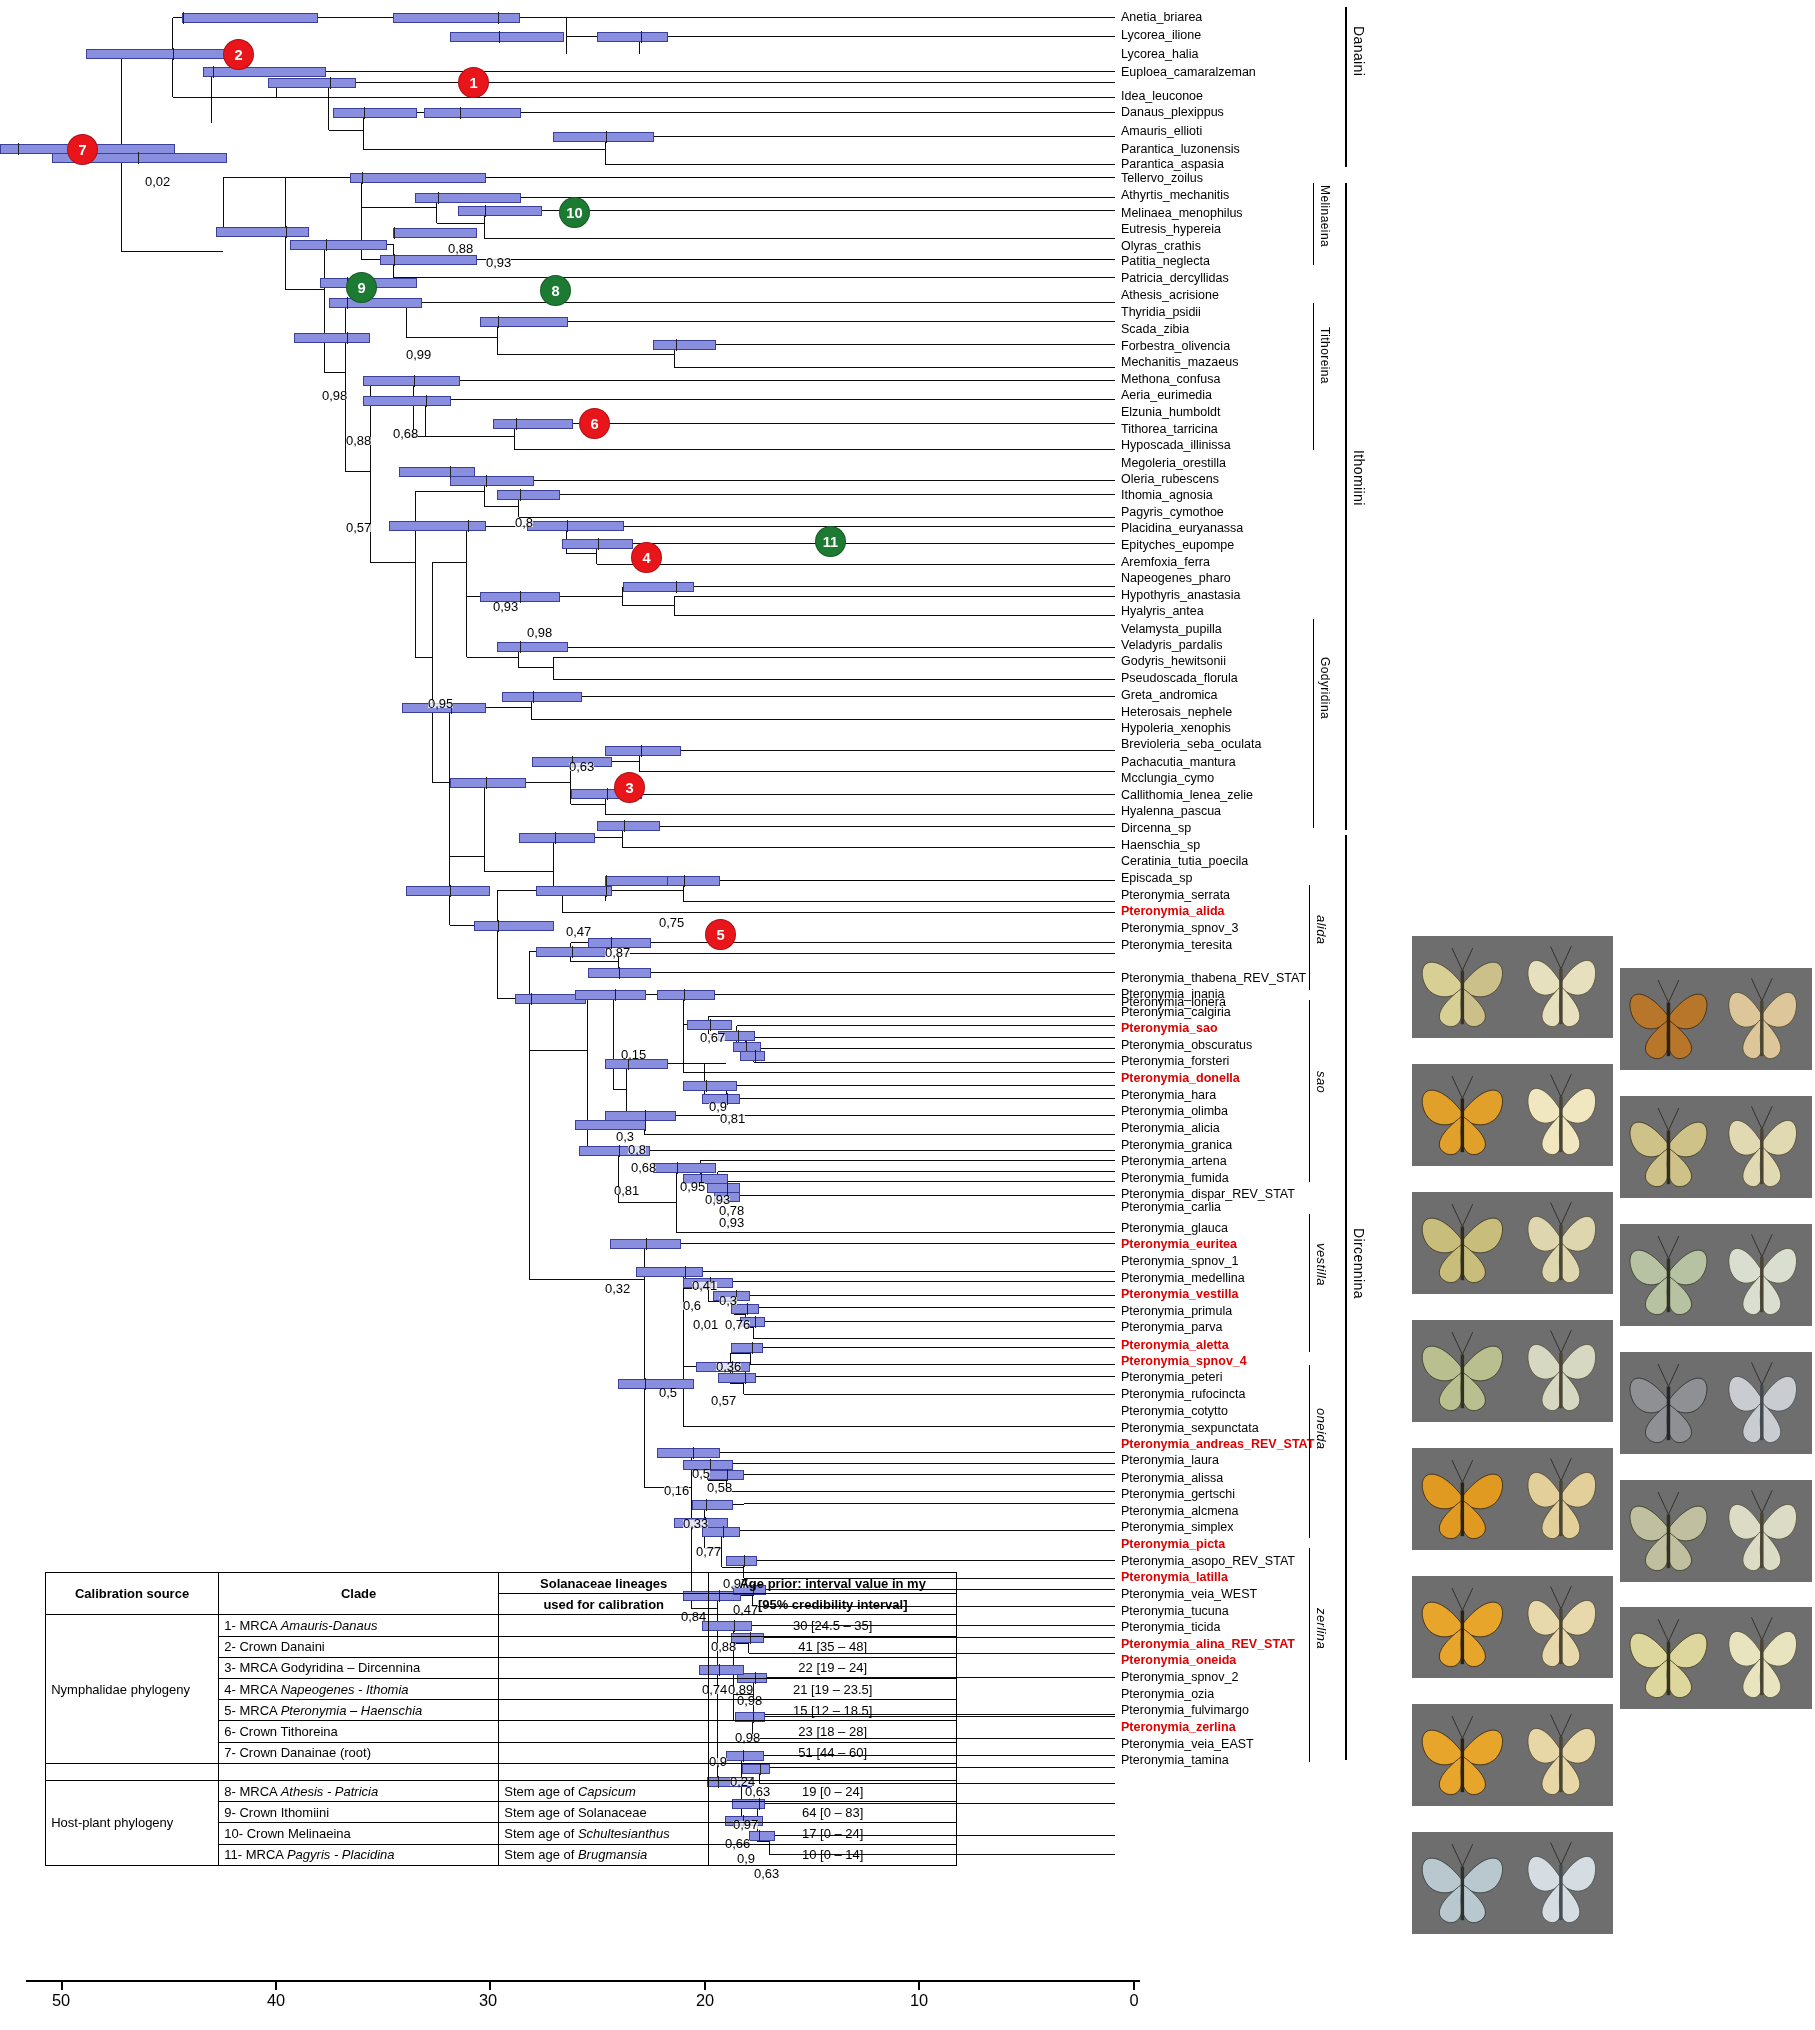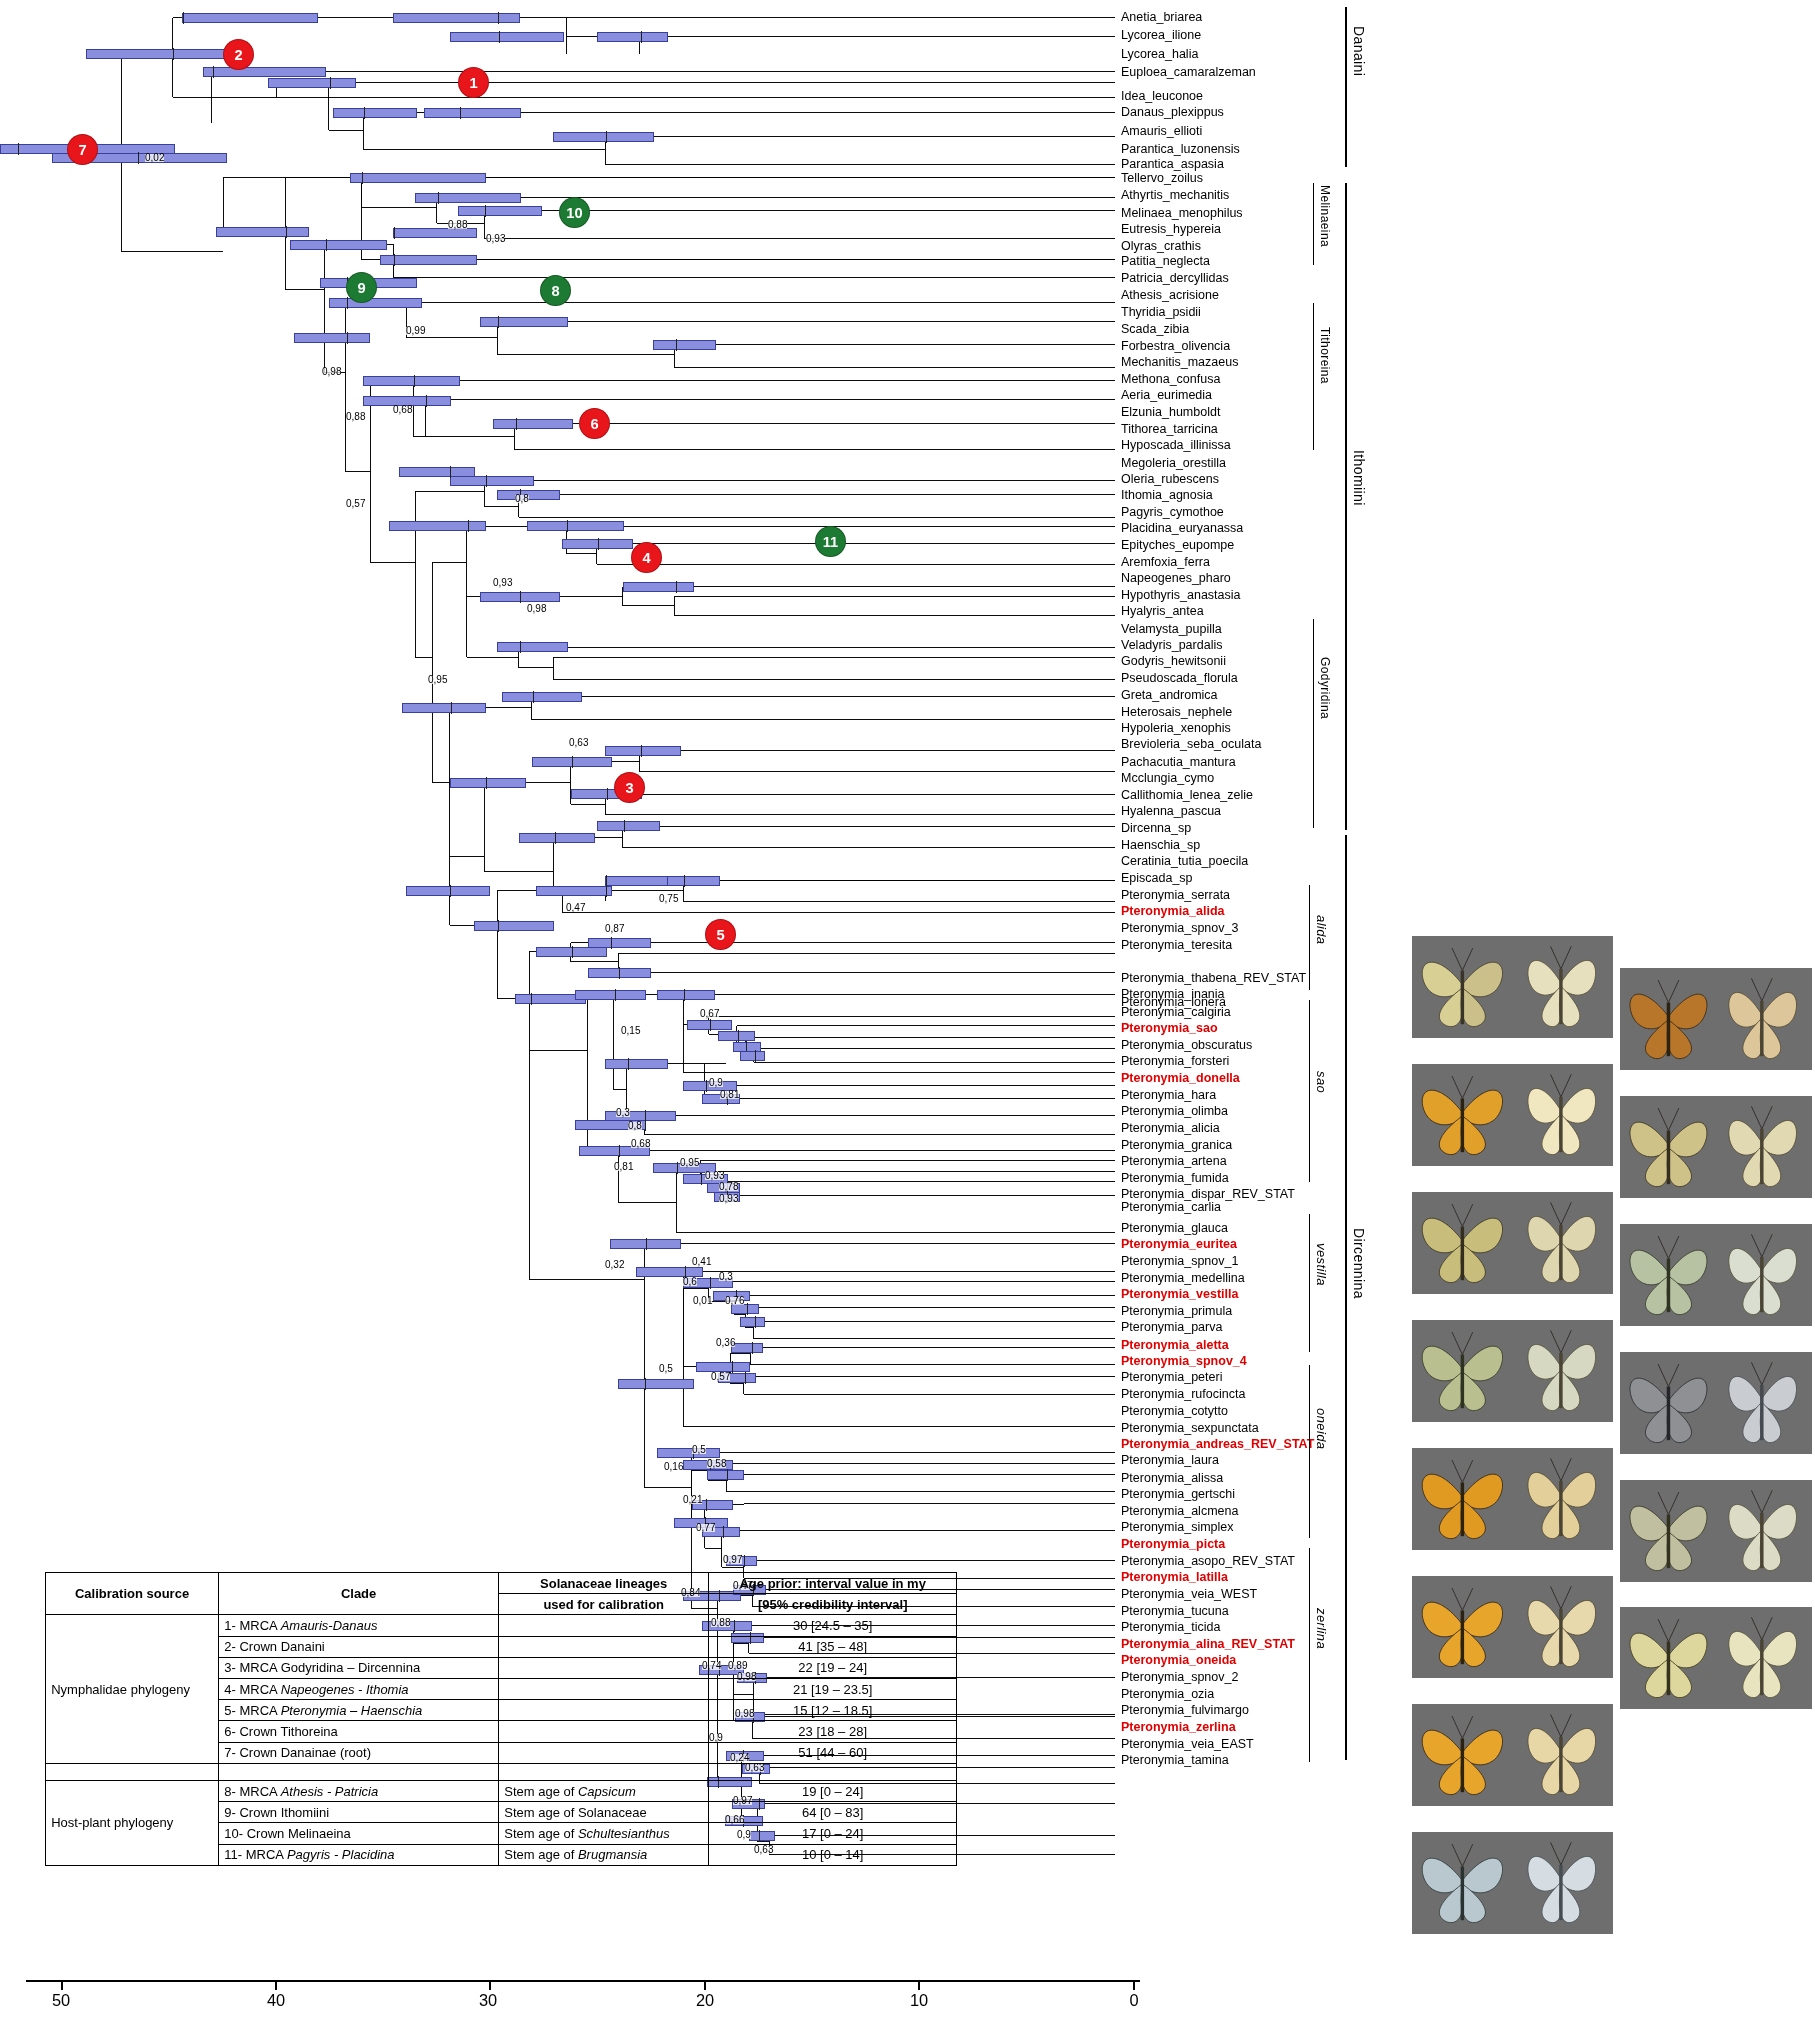--- a/index.html
+++ b/index.html
@@ -5,21 +5,21 @@
   html,body{margin:0;padding:0;background:#fff;}
   body{width:1816px;height:2030px;position:relative;font-family:"Liberation Sans",sans-serif;color:#000;overflow:hidden;}
   #stage{position:relative;width:1816px;height:2030px;}
 
   
   #tree{position:absolute;left:0;top:0;width:1124px;height:1972px;}
   .tip{position:absolute;font-size:12.5px;line-height:12px;white-space:nowrap;left:1121px;}
   .tip.red{color:#e00000;font-weight:bold;}
   .bar{position:absolute;height:7.8px;background:#8a8ede;border:0.9px solid #3a3f9a;}
   .bar i{position:absolute;top:-1.7px;width:0.9px;height:11.2px;background:#222;}
-  .pp{position:absolute;font-size:10px;color:#000;background:rgba(255,255,255,.75);line-height:7.8px;}
+  .pp{position:absolute;font-size:13px;color:#000;background:rgba(255,255,255,.75);line-height:7.8px;margin-top:24px;}
 
   .node{position:absolute;width:29px;height:29px;border-radius:50%;color:#fff;
         font-size:14.7px;font-weight:bold;display:flex;align-items:center;justify-content:center;
         border:0.9px solid rgba(0,0,0,.25);}
   .node.red{background:#e8151b;}
   .node.green{background:#1d7a32;}
 
   
   .brk{position:absolute;border-left:2.6px solid #000;}
   .brk.thin{border-left:1.7px solid #000;}
@@ -719,21 +719,21 @@
     <div class="pp" style="left:683px;top:1278px">0,6</div>
     <div class="pp" style="left:719px;top:1273px">0,3</div>
     <div class="pp" style="left:693px;top:1297px">0,01</div>
     <div class="pp" style="left:725px;top:1297px">0,76</div>
     <div class="pp" style="left:716px;top:1339px">0,36</div>
     <div class="pp" style="left:659px;top:1365px">0,5</div>
     <div class="pp" style="left:711px;top:1373px">0,57</div>
     <div class="pp" style="left:664px;top:1463px">0,16</div>
     <div class="pp" style="left:692px;top:1446px">0,5</div>
     <div class="pp" style="left:707px;top:1460px">0,58</div>
-    <div class="pp" style="left:683px;top:1496px">0,21</div>
+    <div class="pp" style="left:683px;top:1496px">0,33</div>
     <div class="pp" style="left:696px;top:1524px">0,77</div>
     <div class="pp" style="left:723px;top:1556px">0,97</div>
     <div class="pp" style="left:681px;top:1589px">0,84</div>
     <div class="pp" style="left:733px;top:1582px">0,47</div>
     <div class="pp" style="left:711px;top:1619px">0,88</div>
     <div class="pp" style="left:702px;top:1662px">0,74</div>
     <div class="pp" style="left:728px;top:1662px">0,89</div>
     <div class="pp" style="left:737px;top:1673px">0,98</div>
     <div class="pp" style="left:735px;top:1710px">0,98</div>
     <div class="pp" style="left:709px;top:1734px">0,9</div>

